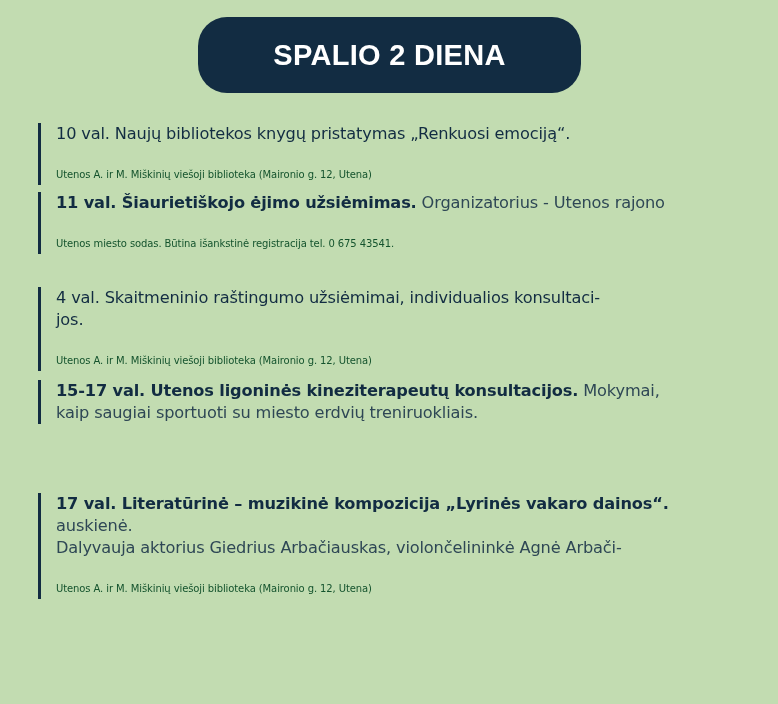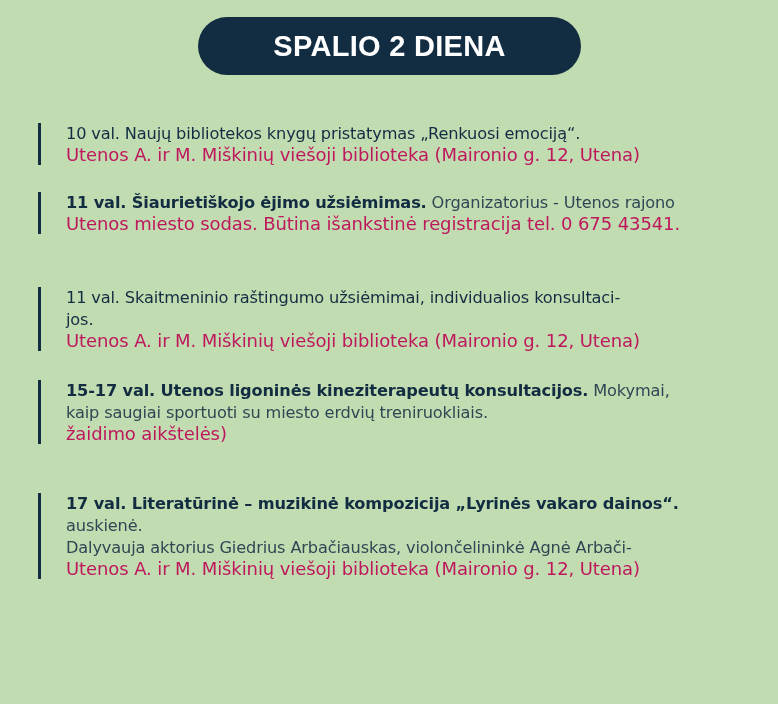--- a/index.html
+++ b/index.html
@@ -12,62 +12,63 @@
     body {
       position: relative;
       font-family: "DejaVu Sans", "Liberation Sans", sans-serif;
       color: #183446;
     }
     .header-pill {
       position: absolute;
       left: 198px;
       top: 17px;
       width: 383px;
-      height: 58px;
+      height: 76px;
       background: #122c42;
       border-radius: 29px;
       display: flex;
       align-items: center;
       justify-content: center;
     }
     .header-title {
       color: #ffffff;
       font-family: "Liberation Sans", "DejaVu Sans", sans-serif;
       font-weight: bold;
       font-size: 29px;
       letter-spacing: 0.3px;
     }
     .event {
       position: absolute;
       left: 38px;
       width: 700px;
-      padding-left: 25px;
+      padding-left: 15px;
       border-left: 3px solid #122c42;
     }
     .event-line {
       font-size: 16.2px;
       line-height: 22px;
       letter-spacing: -0.15px;
       color: #1d3848;
     }
     .event-title {
       font-weight: 500;
       color: #122c42;
     }
     .event-desc {
       font-weight: normal;
       color: #2e4755;
       margin-top: 28px;
     }
     .event-location {
-      font-size: 18px;
+      font-size: 10px;
       line-height: 20px;
-      color: #be185d;
+      color: #14532d;
       font-weight: 500;
       letter-spacing: -0.1px;
+      margin-top: 20px;
     }
     .semi {
       font-weight: 600;
     }
   </style>
 </head>
 <body>
 
 <div class="header-pill">
   <span class="header-title">SPALIO 2 DIENA</span>
@@ -82,36 +83,35 @@
 
 <div class="event" style="top:192px;">
   <div class="event-line">
     <span class="event-title semi">11 val. Šiaurietiškojo ėjimo užsiėmimas.</span><span class="event-desc"> Organizatorius - Utenos rajono</span>
   </div>
   <div class="event-location">Utenos miesto sodas. Būtina išankstinė registracija tel. 0 675 43541.</div>
 </div>
 
 <div class="event" style="top:287px;">
   <div class="event-line">
-    <span class="event-title">11 val. Skaitmeninio raštingumo užsiėmimai, individualios konsultaci-</span>
+    <span class="event-title">4 val. Skaitmeninio raštingumo užsiėmimai, individualios konsultaci-</span>
   </div>
   <div class="event-line">
     <span class="event-title">jos.</span>
   </div>
   <div class="event-location">Utenos A. ir M. Miškinių viešoji biblioteka (Maironio g. 12, Utena)</div>
 </div>
 
 <div class="event" style="top:380px;">
   <div class="event-line">
     <span class="event-title semi">15-17 val. Utenos ligoninės kineziterapeutų konsultacijos.</span><span class="event-desc"> Mokymai,</span>
   </div>
   <div class="event-line">
     <span class="event-desc">kaip saugiai sportuoti su miesto erdvių treniruokliais.</span>
   </div>
-  <div class="event-location">žaidimo aikštelės)</div>
 </div>
 
 <div class="event" style="top:493px;">
   <div class="event-line">
     <span class="event-title semi">17 val. Literatūrinė – muzikinė kompozicija „Lyrinės vakaro dainos“.</span>
   </div>
   <div class="event-line">
     <span class="event-desc">auskienė.</span>
   </div>
   <div class="event-line">

